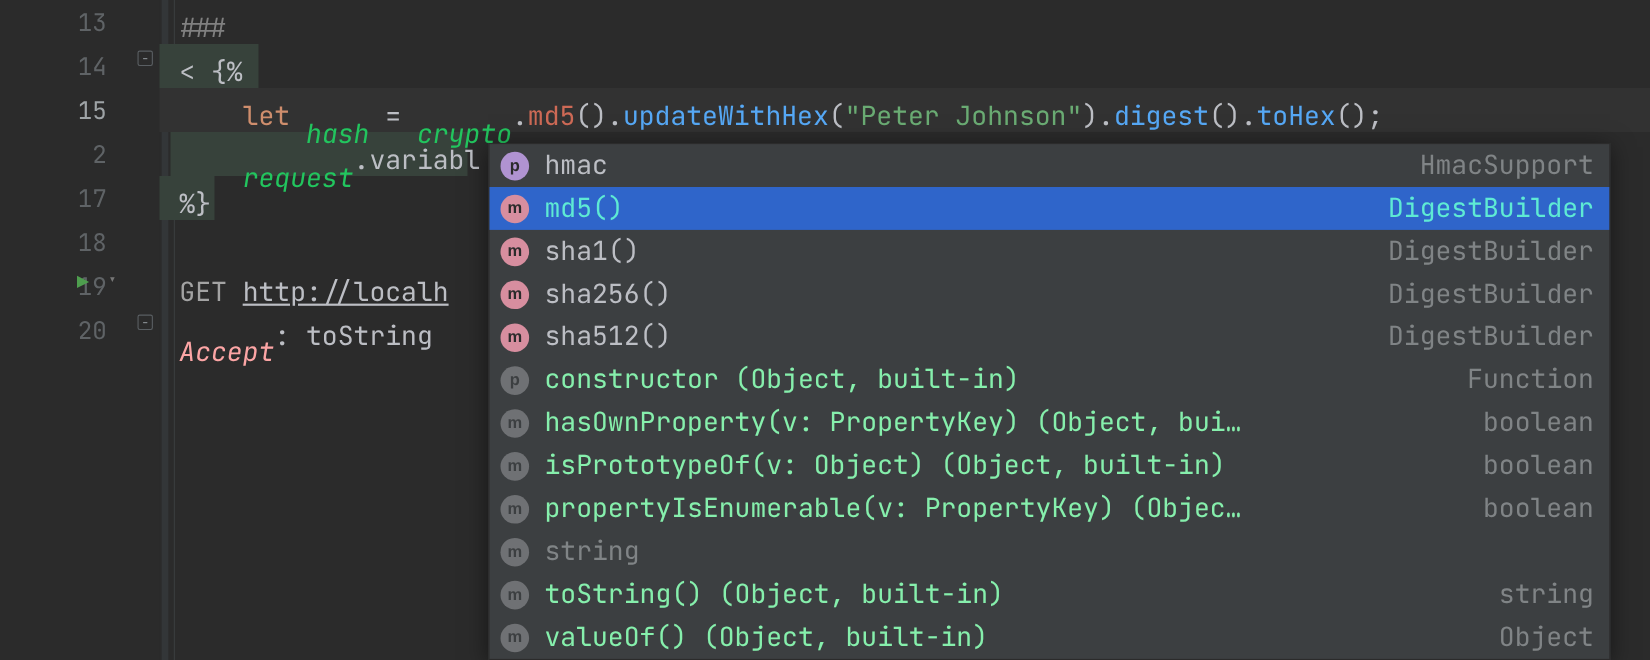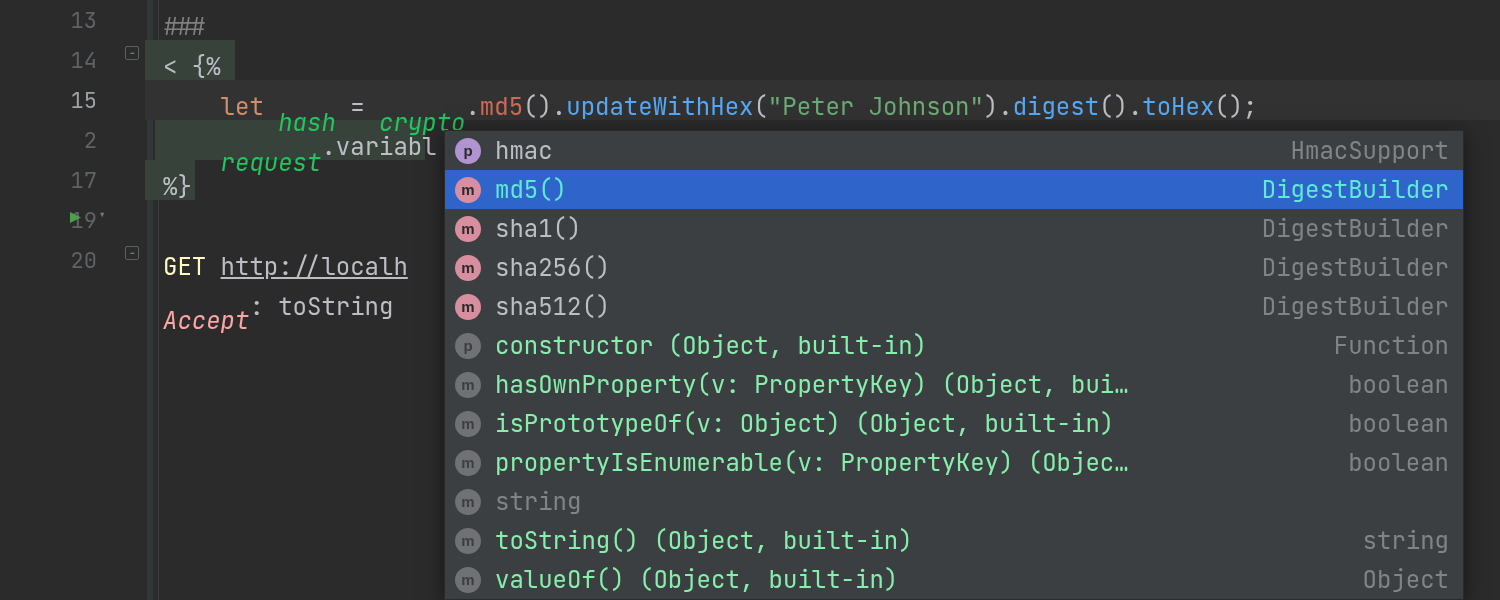--- a/index.html
+++ b/index.html
@@ -101,21 +101,21 @@
   }
   .code-row span { position: relative; z-index: 1; }
   .c-comment { color: #808080; }
   .c-kw { color: #cf8e6d; }
   .c-var { color: #22c55e; font-style: italic; margin-top: 32px; }
   .c-ident { color: #bcbec4; }
   .c-punct { color: #bcbec4; }
   .c-call { color: #56a8f5; }
   .c-md5 { color: #ce6a56; }
   .c-str { color: #6aab73; }
-  .c-get { color: #fef9c3; }
+  .c-get { color: #a3a3a3; }
   .c-url { color: #bcbec4; text-decoration: underline; }
   .c-hdr { color: #fca5a5; font-style: italic; margin-top: 29px; }
 
   
   .popup {
     position: absolute;
     left: 444px;
     top: 130px;
     width: 1020px;
     background: #3c3f41;
@@ -171,20 +171,23 @@
     <div class="gutter-row">
         <span class="line-num current">15</span>
       </div>
     <div class="gutter-row">
         <span class="line-num">2</span>
       </div>
     <div class="gutter-row">
         <span class="line-num">17</span>
       </div>
     <div class="gutter-row">
+        <span class="line-num">18</span>
+      </div>
+    <div class="gutter-row">
       <span class="run-icon">▶</span>
       <span class="run-caret">▾</span>
       <span class="line-num">19</span>
     </div>
     <div class="gutter-row">
       <span class="line-num">20</span>
       <span class="fold-icon">−</span>
     </div>
   </div>
 

